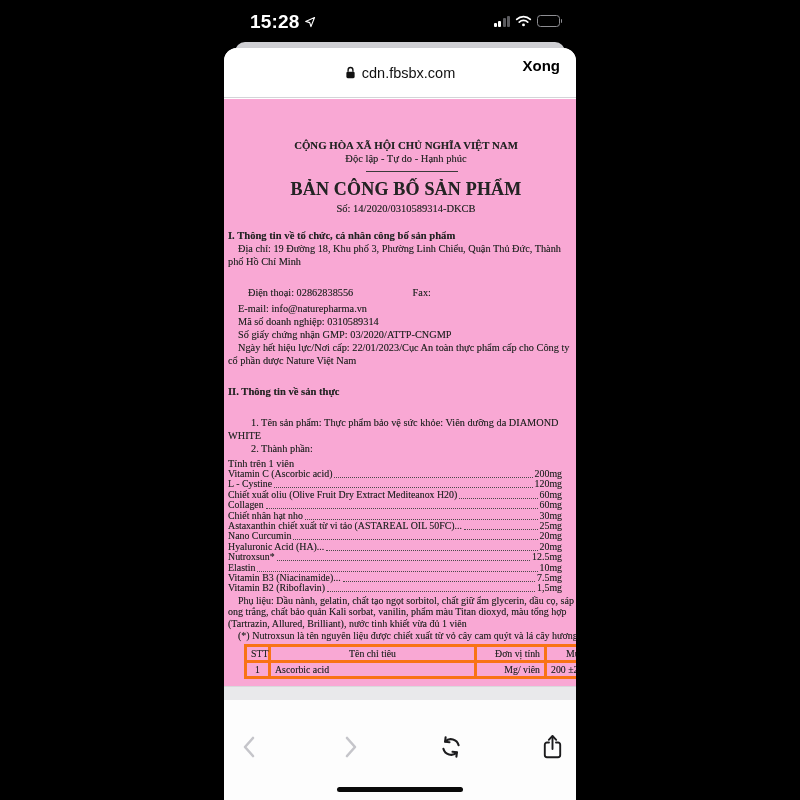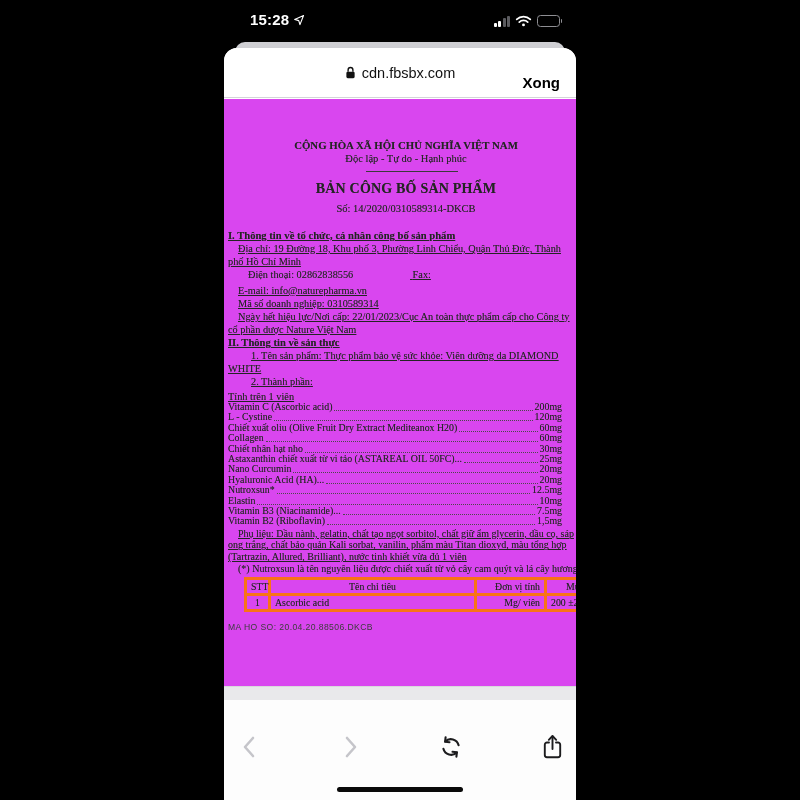--- a/index.html
+++ b/index.html
@@ -2,63 +2,63 @@
 <html><head>
 <meta charset="utf-8">
 <style>
   * { margin:0; padding:0; box-sizing:border-box; }
   html,body { width:800px; height:800px; background:#000; overflow:hidden;
     font-family:"Liberation Sans", sans-serif; }
   .phone { position:absolute; left:224px; top:0; width:352px; height:800px; background:#000; }
 
   
   .status-bar { position:absolute; top:0; left:0; right:0; height:42px; color:#fff; }
-  .sb-time { position:absolute; left:26px; top:11px; font-size:15px; font-weight:700; letter-spacing:.2px; display:flex; align-items:center; gap:4px; }
+  .sb-time { position:absolute; left:26px; top:11px; font-size:19px; font-weight:700; letter-spacing:.2px; display:flex; align-items:center; gap:4px; }
   .sb-right { position:absolute; right:14px; top:15px; display:flex; align-items:center; gap:5px; }
   .sig { display:flex; align-items:flex-end; gap:1.5px; height:11px; }
   .sig i { display:block; width:3px; border-radius:1px; }
   .sig i:nth-child(1){height:4px;background:#fff}
   .sig i:nth-child(2){height:6px;background:#fff}
   .sig i:nth-child(3){height:8.5px;background:#5b5b5f}
   .sig i:nth-child(4){height:11px;background:#5b5b5f}
   .battery { display:flex; align-items:center; }
   .bat-body { width:23px; height:11.5px; border:1px solid #8e8e93; border-radius:3.5px; padding:1.5px; }
   .bat-fill { width:15px; height:100%; background:#fff; border-radius:1.5px; }
   .bat-nub { width:1.5px; height:4px; background:#8e8e93; border-radius:0 2px 2px 0; margin-left:.5px; }
 
   
   .card-behind { position:absolute; top:42px; left:11px; right:11px; height:20px; background:#cfcfd3; border-radius:10px 10px 0 0; }
 
   
   .browser-card { position:absolute; top:48px; left:0; right:0; height:652px; background:#fff; border-radius:13px 13px 0 0; }
   .url-bar { position:absolute; top:0; left:0; right:0; height:50px; border-bottom:1px solid #d4d4d8; border-radius:13px 13px 0 0; background:#fff; }
   .host { position:absolute; left:0; right:0; top:0; height:50px; display:flex; align-items:center; justify-content:center; gap:6px; font-size:14.5px; color:#111; font-weight:500; }
-  .done-btn { position:absolute; right:16px; top:17px; height:34px; display:flex; align-items:center; font-size:15px; font-weight:700; color:#000; }
-
-  
-  .content { position:absolute; top:51px; left:0; right:0; bottom:14px; background:#d946ef; overflow:hidden; }
+  .done-btn { position:absolute; right:16px; top:0; height:34px; display:flex; align-items:center; font-size:15px; font-weight:700; color:#000; }
+
+  
+  .content { position:absolute; top:51px; left:0; right:0; bottom:14px; background:#f9a8d4; overflow:hidden; }
   .page-end-strip { position:absolute; bottom:0; left:0; right:0; height:14px; background:#e9e9eb; border-top:1px solid #d9d9dc; }
 
   
   .doc { position:absolute; left:4px; top:0; width:368px; color:#242424;
     font-family:"Liberation Serif","DejaVu Serif",serif; font-size:10.3px; line-height:13px;
     text-shadow:0 0 .5px rgba(60,60,60,.55); }
   .doc-center { width:356px; text-align:center; }
   .nat1 { margin-top:40px; font-weight:700; font-size:10.8px; }
   .nat2 { font-size:10.5px; }
   .nat-rule { width:92px; margin:6px auto 0; border-top:1px solid #3a3a3a; height:0; }
-  .doc-title { margin-top:9px; font-weight:700; font-size:14px; line-height:16px; letter-spacing:.2px; }
+  .doc-title { margin-top:9px; font-weight:700; font-size:18px; line-height:16px; letter-spacing:.2px; }
   .doc-no { margin-top:5px; font-size:10.5px; }
   .sec-h { font-weight:700; font-size:10.6px; }
   .sec1-h { margin-top:14px; }
   .ind { text-indent:10px; }
   .ind2 { text-indent:23px; }
   .mt3 { margin-top:3px; }
-  .mt5 { margin-top:0; }
-  .para { width:348px;text-decoration:underline; }
+  .mt5 { margin-top:18px; }
+  .para { width:348px; }
   .phone-fax .ph { display:inline-block; width:172px; }
   .perunit { margin-top:3px; line-height:11px; }
   .ing-list { width:334px; }
   .ing-row { display:flex; align-items:flex-end; font-size:9.9px; line-height:10.4px;text-align:right; }
   .ing-name, .ing-amt { white-space:nowrap; }
   .leader { flex:1; border-bottom:1.2px dotted #4a4a4a; margin:0 2px 1.5px 2px; min-width:8px; }
   .excip { margin-top:1px; font-size:10px; line-height:11.6px; }
   .note { font-size:10px; line-height:11.6px; white-space:nowrap; }
   .quality-h { margin-top:7px; }
   .spec-table { margin:3px 0 0 16px; border-collapse:collapse; width:380px; table-layout:fixed; font-size:9.8px; }
@@ -133,20 +133,21 @@
         <div class="doc-center doc-no">Số: 14/2020/0310589314-DKCB</div>
 
         <div class="sec-h sec1-h para">I. Thông tin về tổ chức, cá nhân công bố sản phẩm</div>
         <div class="ind para">Địa chỉ: 19 Đường 18, Khu phố 3, Phường Linh Chiểu, Quận Thủ Đức, Thành phố Hồ Chí Minh</div>
         <div class="ind para mt5 phone-fax">
           <span class="ph">Điện thoại: 02862838556</span>
           <span>Fax:</span>
         </div>
         <div class="ind para mt3">E-mail: info@naturepharma.vn</div>
         <div class="ind para">Mã số doanh nghiệp: 0310589314</div>
+        <div class="ind para">Số giấy chứng nhận GMP: 03/2020/ATTP-CNGMP</div>
         <div class="ind para">Ngày hết hiệu lực/Nơi cấp: 22/01/2023/Cục An toàn thực phẩm cấp cho Công ty cổ phần dược Nature Việt Nam</div>
 
         <div class="sec-h mt5 para">II. Thông tin về sản thực</div>
         <div class="ind2 para mt5">1. Tên sản phẩm: Thực phẩm bảo vệ sức khỏe: Viên dưỡng da DIAMOND WHITE</div>
         <div class="ind2 para">2. Thành phần:</div>
         <div class="perunit para">Tính trên 1 viên</div>
 
         <div class="ing-list">
           <div class="ing-row">
               <span class="ing-name">Vitamin C (Ascorbic acid)</span>

